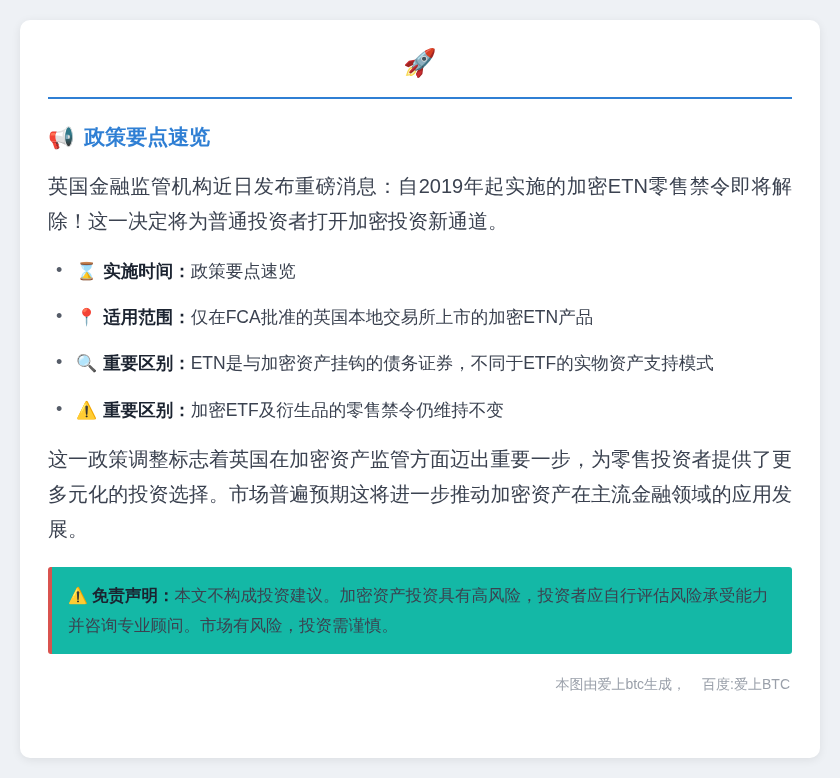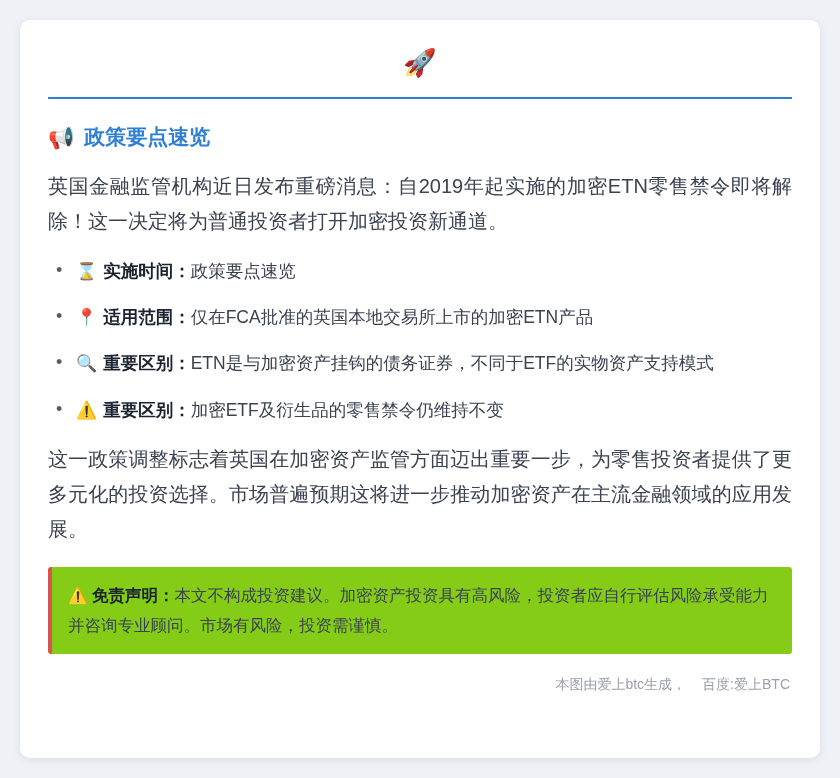--- a/index.html
+++ b/index.html
@@ -98,21 +98,21 @@
   }
   .pt-label {
     font-weight: bold;
     color: #1b2330;
   }
   .pt-body {
     color: #3b4250;
   }
   .disclaimer {
     margin-top: 20px;
-    background: #84cc16;
+    background: #14b8a6;
     border-left: 4px solid #d9534f;
     border-radius: 3px;
     padding: 14px 18px 14px 16px;
   }
   .disclaimer p {
     margin: 0;
     font-size: 16.5px;
     line-height: 1.8;
     color: #3b4250;
   }

